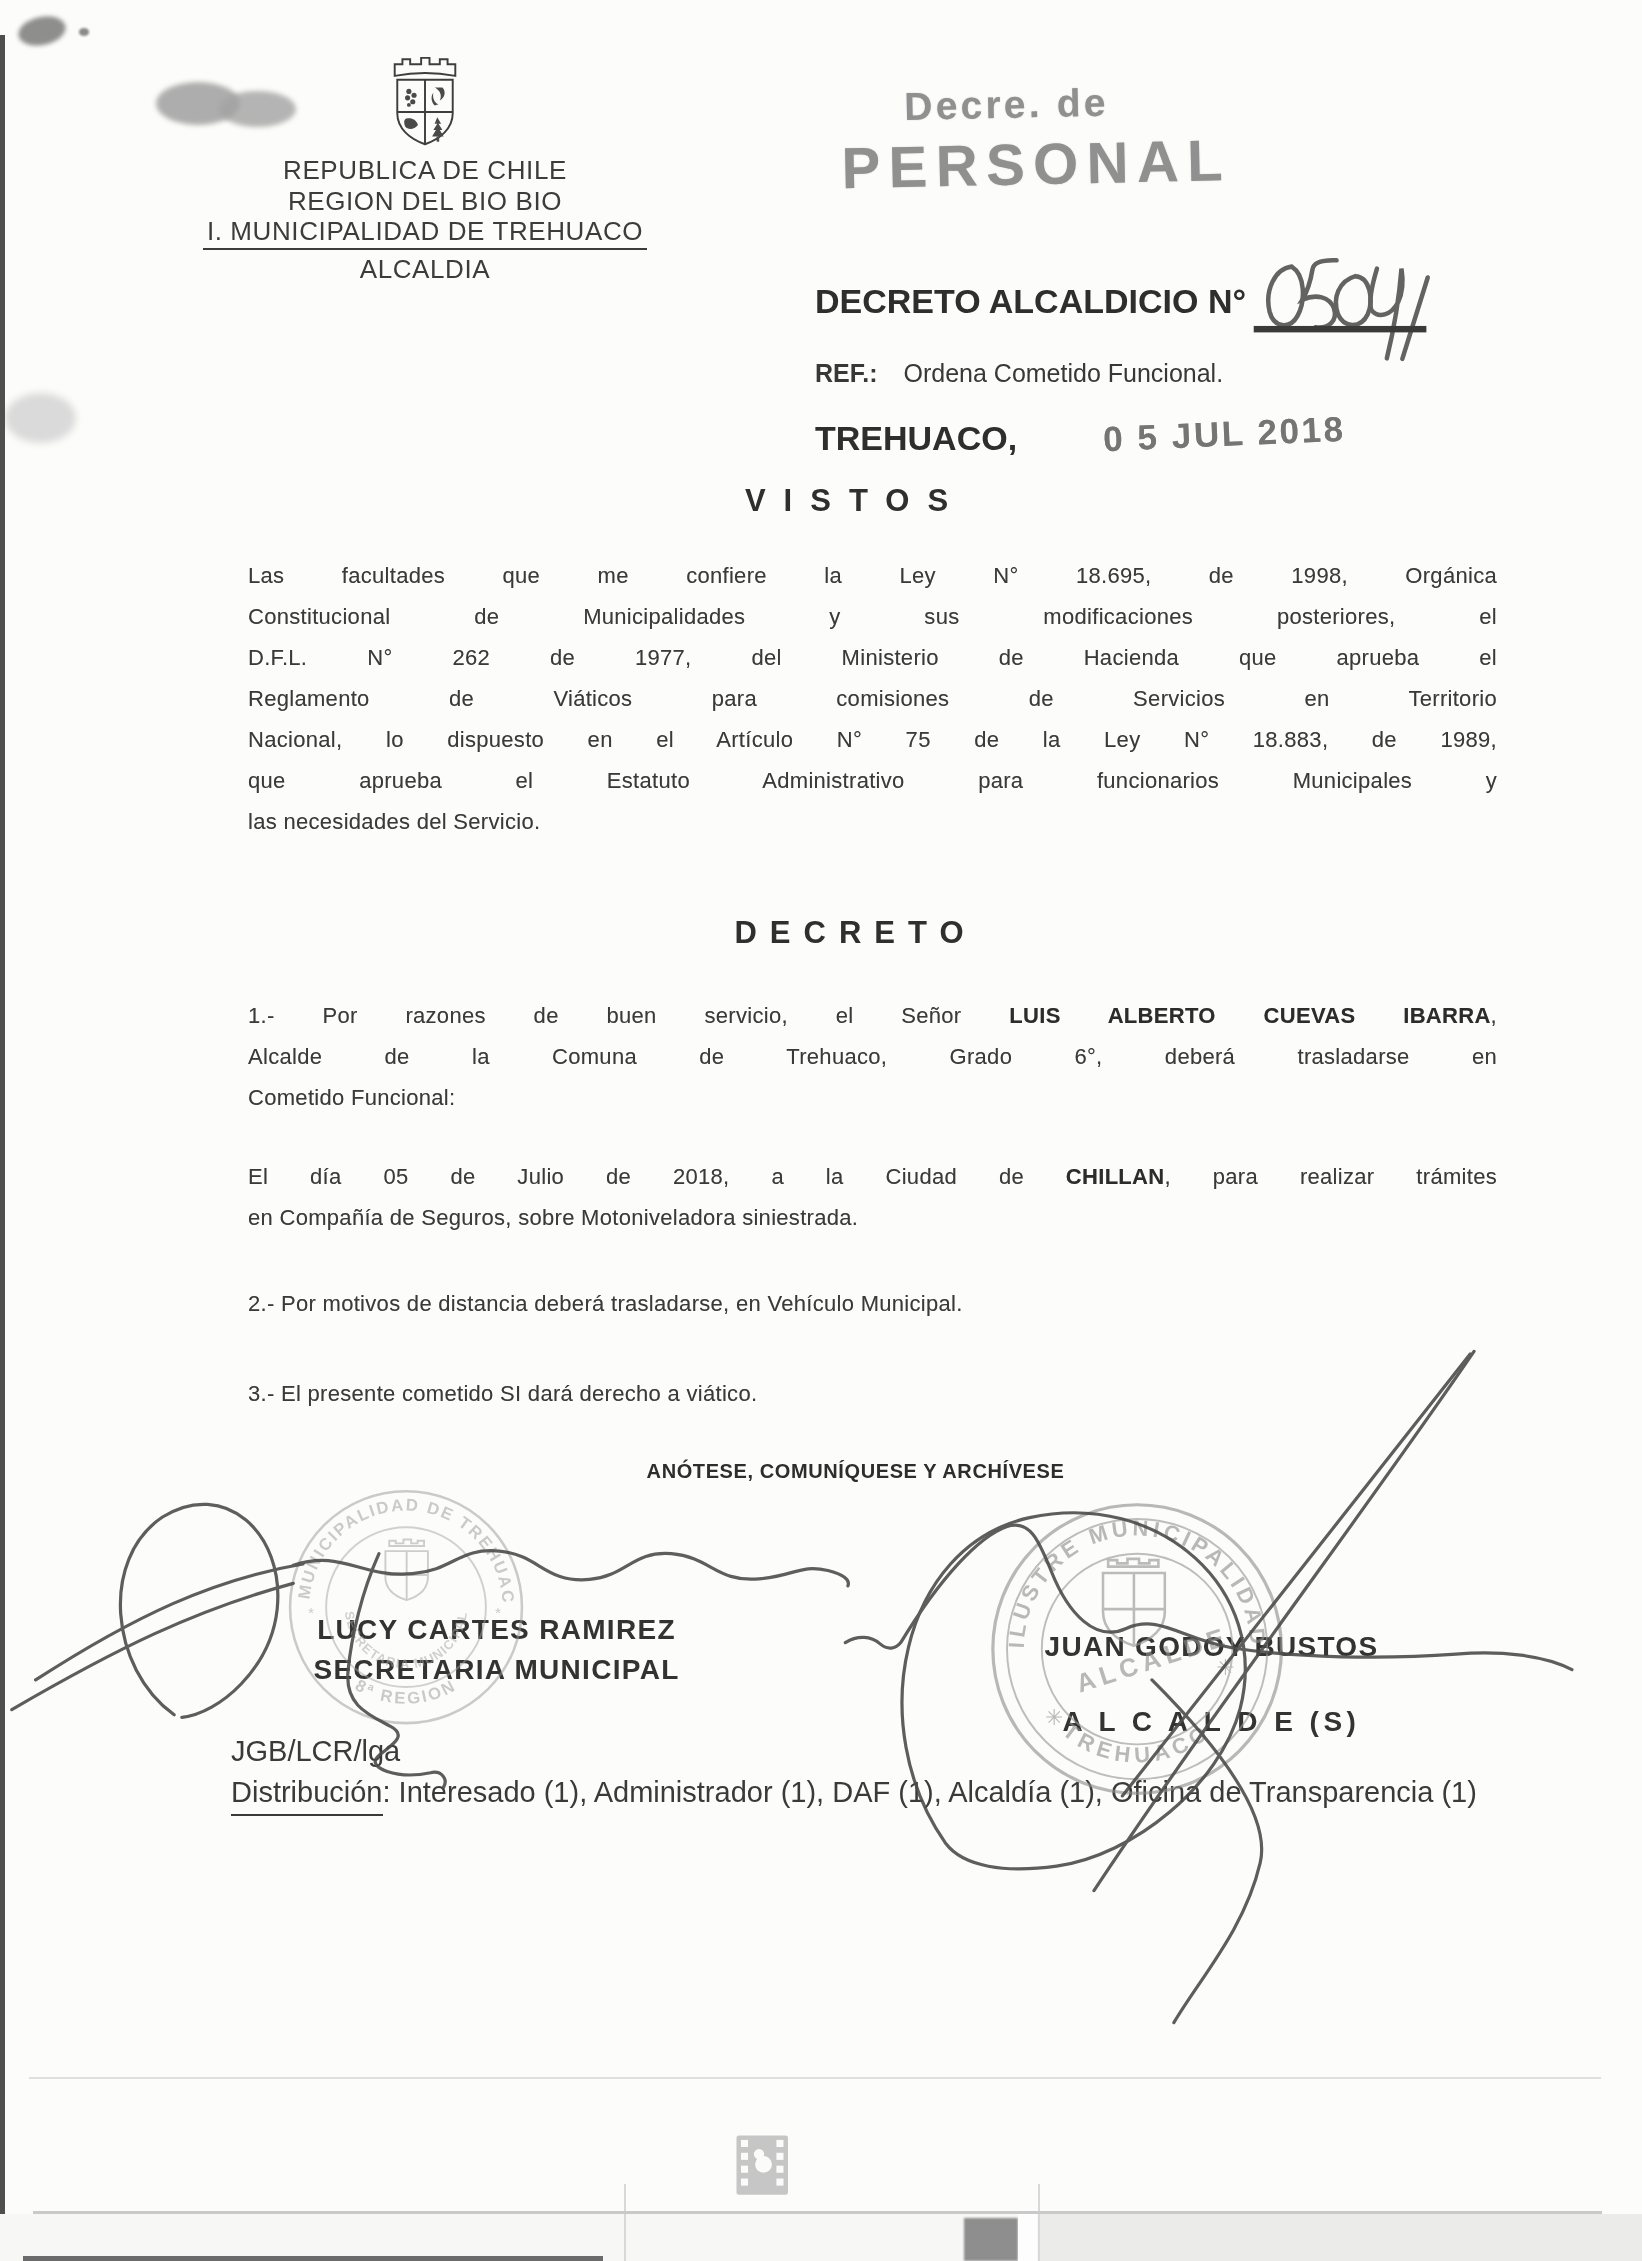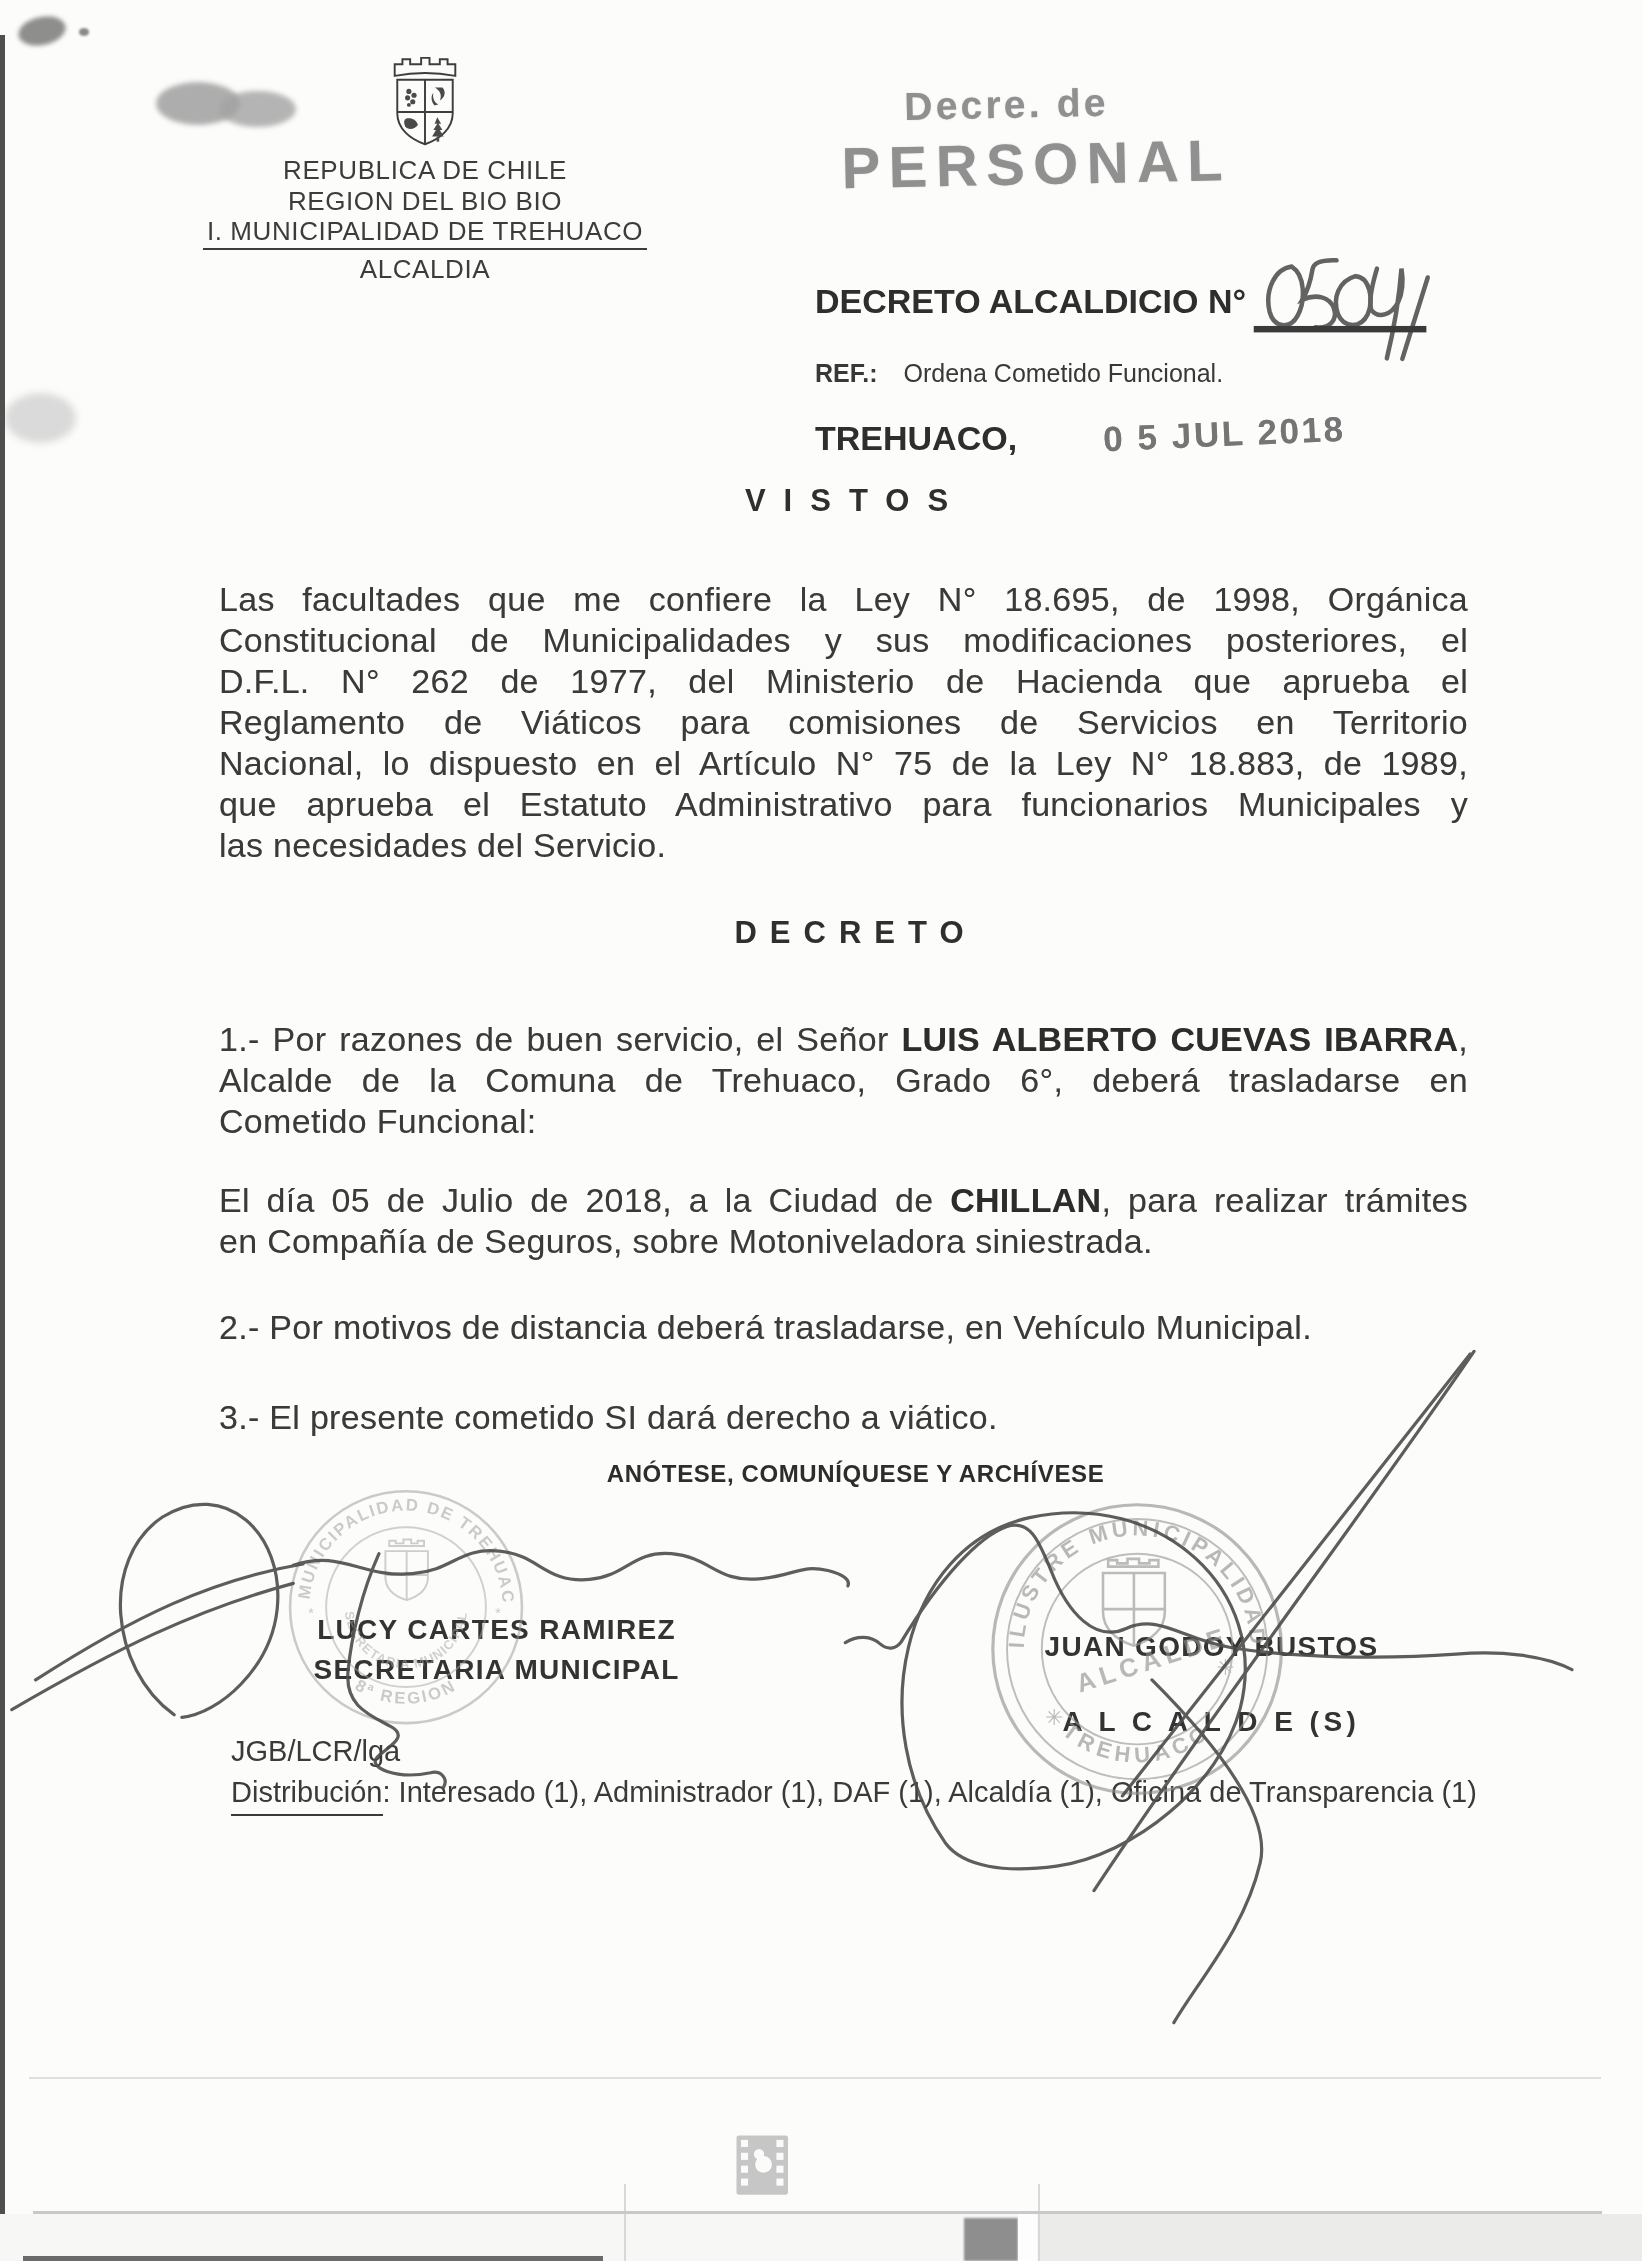--- a/index.html
+++ b/index.html
@@ -25,32 +25,32 @@
   #decree-title{left:815px;top:282px;font-size:34px;}
   #ref-row{left:815px;top:359px;font-size:25px;}
   #ref-row .lbl{font-weight:700;margin-right:26px;}
   #city-row{left:815px;top:419px;font-size:34px;}
   #date-stamp{left:1103px;top:414px;font-size:35px;font-weight:700;color:#757575;
     letter-spacing:2.6px;transform:rotate(-2.5deg);text-shadow:0 0 0.6px rgba(120,120,120,.6);}
   
   .heading-center{left:231px;width:1249px;text-align:center;font-weight:700;color:#2f2f2f;}
   #vistos-heading{top:483px;font-size:31px;letter-spacing:18px;}
   #decreto-heading{top:915px;font-size:31px;letter-spacing:13px;}
-  .para{left:219px;width:1249px;font-size:34px;line-height:41px;letter-spacing:0.3px;
-    color:#3a3a3a;text-shadow:0 0 0.6px rgba(70,70,70,.35);margin-top:24px;}
+  .para{left:248px;width:1249px;font-size:22px;line-height:41px;letter-spacing:0.3px;
+    color:#3a3a3a;text-shadow:0 0 0.6px rgba(70,70,70,.35);}
   .para b{color:#2c2c2c;}
   .jline{text-align:justify;text-align-last:justify;}
   .jline.last{text-align-last:left;}
   #vistos-para{top:555px;}
   #item1-para{top:995px;}
   #item1b-para{top:1156px;}
   #item2-para{top:1283px;}
   #item3-para{top:1373px;}
   #closing-line{left:231px;width:1249px;top:1460px;text-align:center;
-    font-size:24px;font-weight:700;color:#2d2d2d;letter-spacing:0.6px;}
+    font-size:20px;font-weight:700;color:#2d2d2d;letter-spacing:0.6px;}
   
   .sig-name{font-weight:700;color:#333;font-size:28px;text-align:center;letter-spacing:1.3px;}
   #sig-left-name{left:271px;top:1614px;width:451px;}
   #sig-left-title{left:271px;top:1654px;width:451px;}
   #sig-right-name{left:986px;top:1631px;width:451px;}
   #sig-right-title{left:986px;top:1706px;width:451px;letter-spacing:4.5px;}
   
   #footer-initials{left:231px;top:1735px;font-size:29px;color:#3a3a3a;}
   #footer-distribution{left:231px;top:1776px;font-size:29px;color:#3a3a3a;}
   #footer-distribution .u{border-bottom:2.6px solid #3a3a3a;padding-bottom:6px;}

